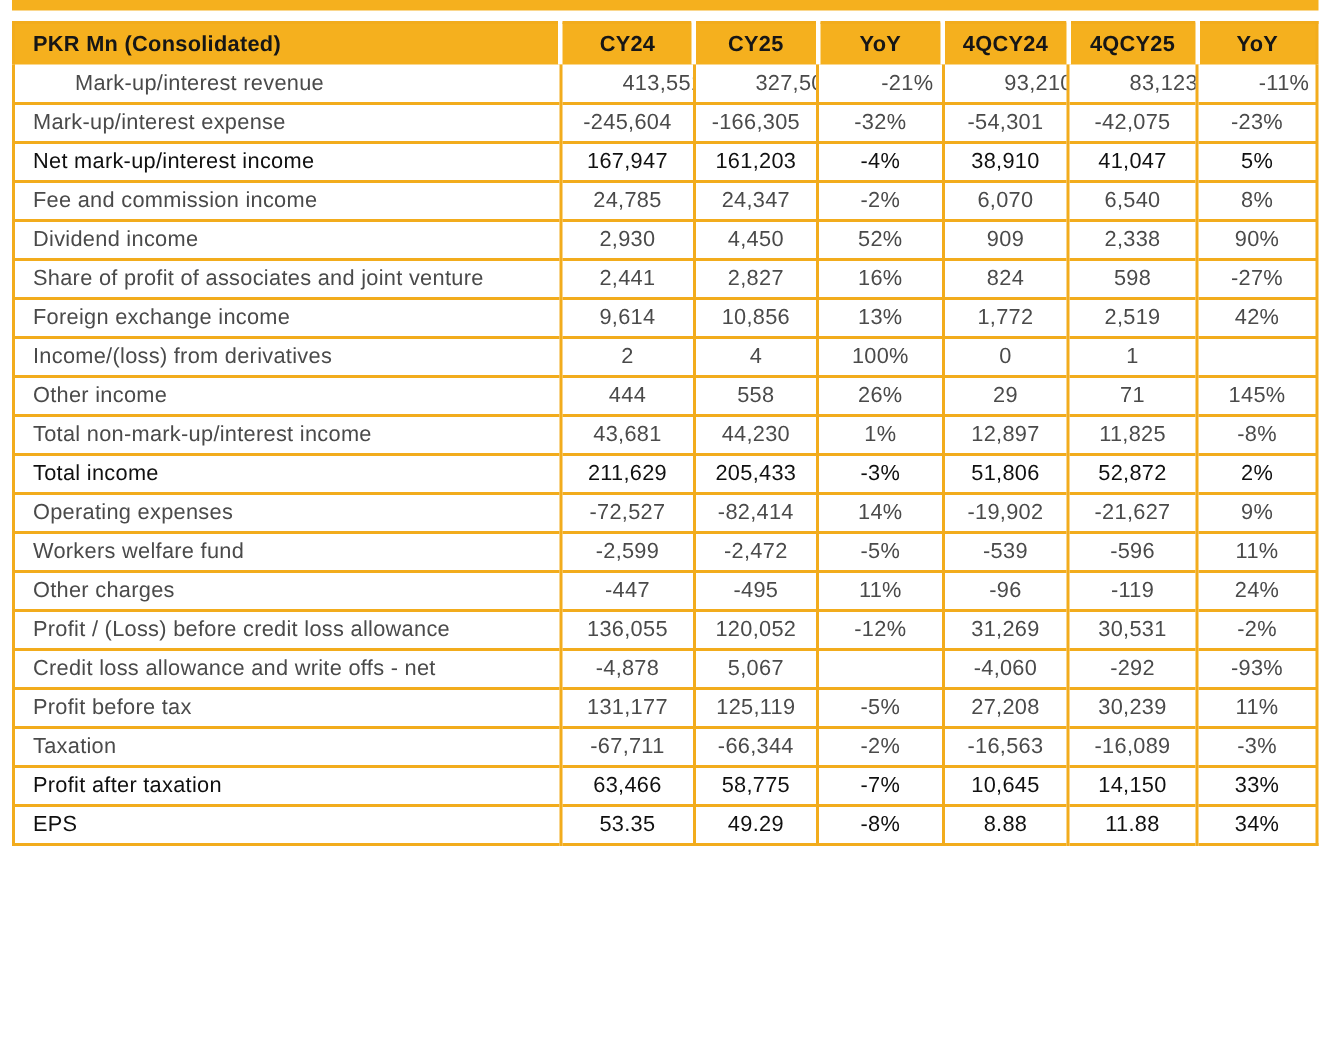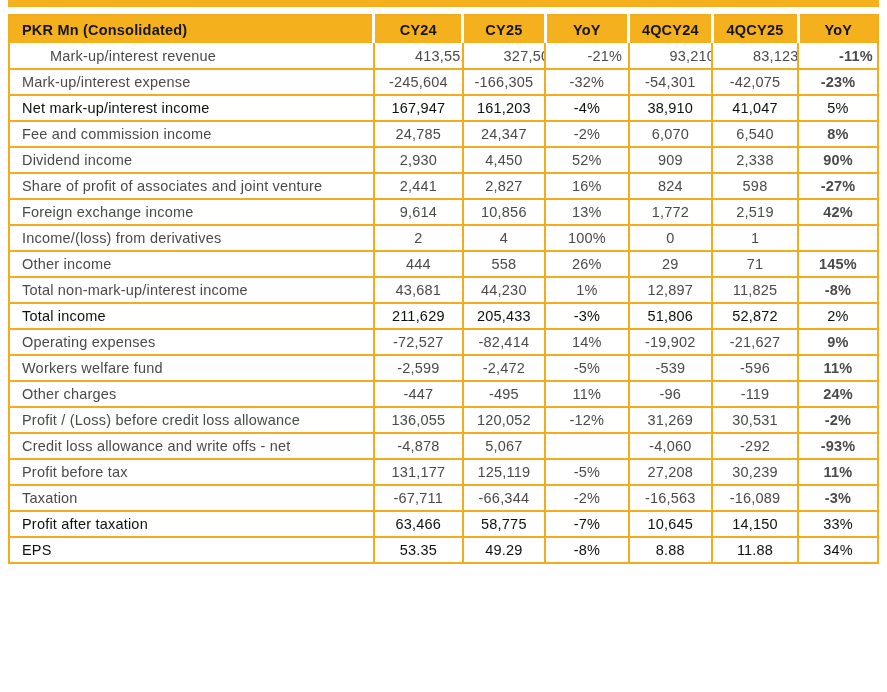--- a/index.html
+++ b/index.html
@@ -48,21 +48,21 @@
     letter-spacing: 0.2px;
     text-align: center;
     height: 26px;
     padding: 1px 4px;
     border-right: 2px solid #F2AC1D;
     border-top: 2px solid #F2AC1D;
     white-space: nowrap;
     overflow: hidden;
   }
   td.lbl { text-align: left; padding-left: 12px; }
-  td:last-child { border-right: none; font-weight: bold; }
+  td:last-child { border-right: none; }
   tbody tr:first-child td { border-top: none; padding-left: 40px; }
   tr.bold td { font-weight: normal; color: #101010; }
 </style>
 </head>
 <body>
 
 <div class="top-bar" style="background: rgb(245, 176, 30);"></div>
 
 <table class="fin">
   <colgroup>

